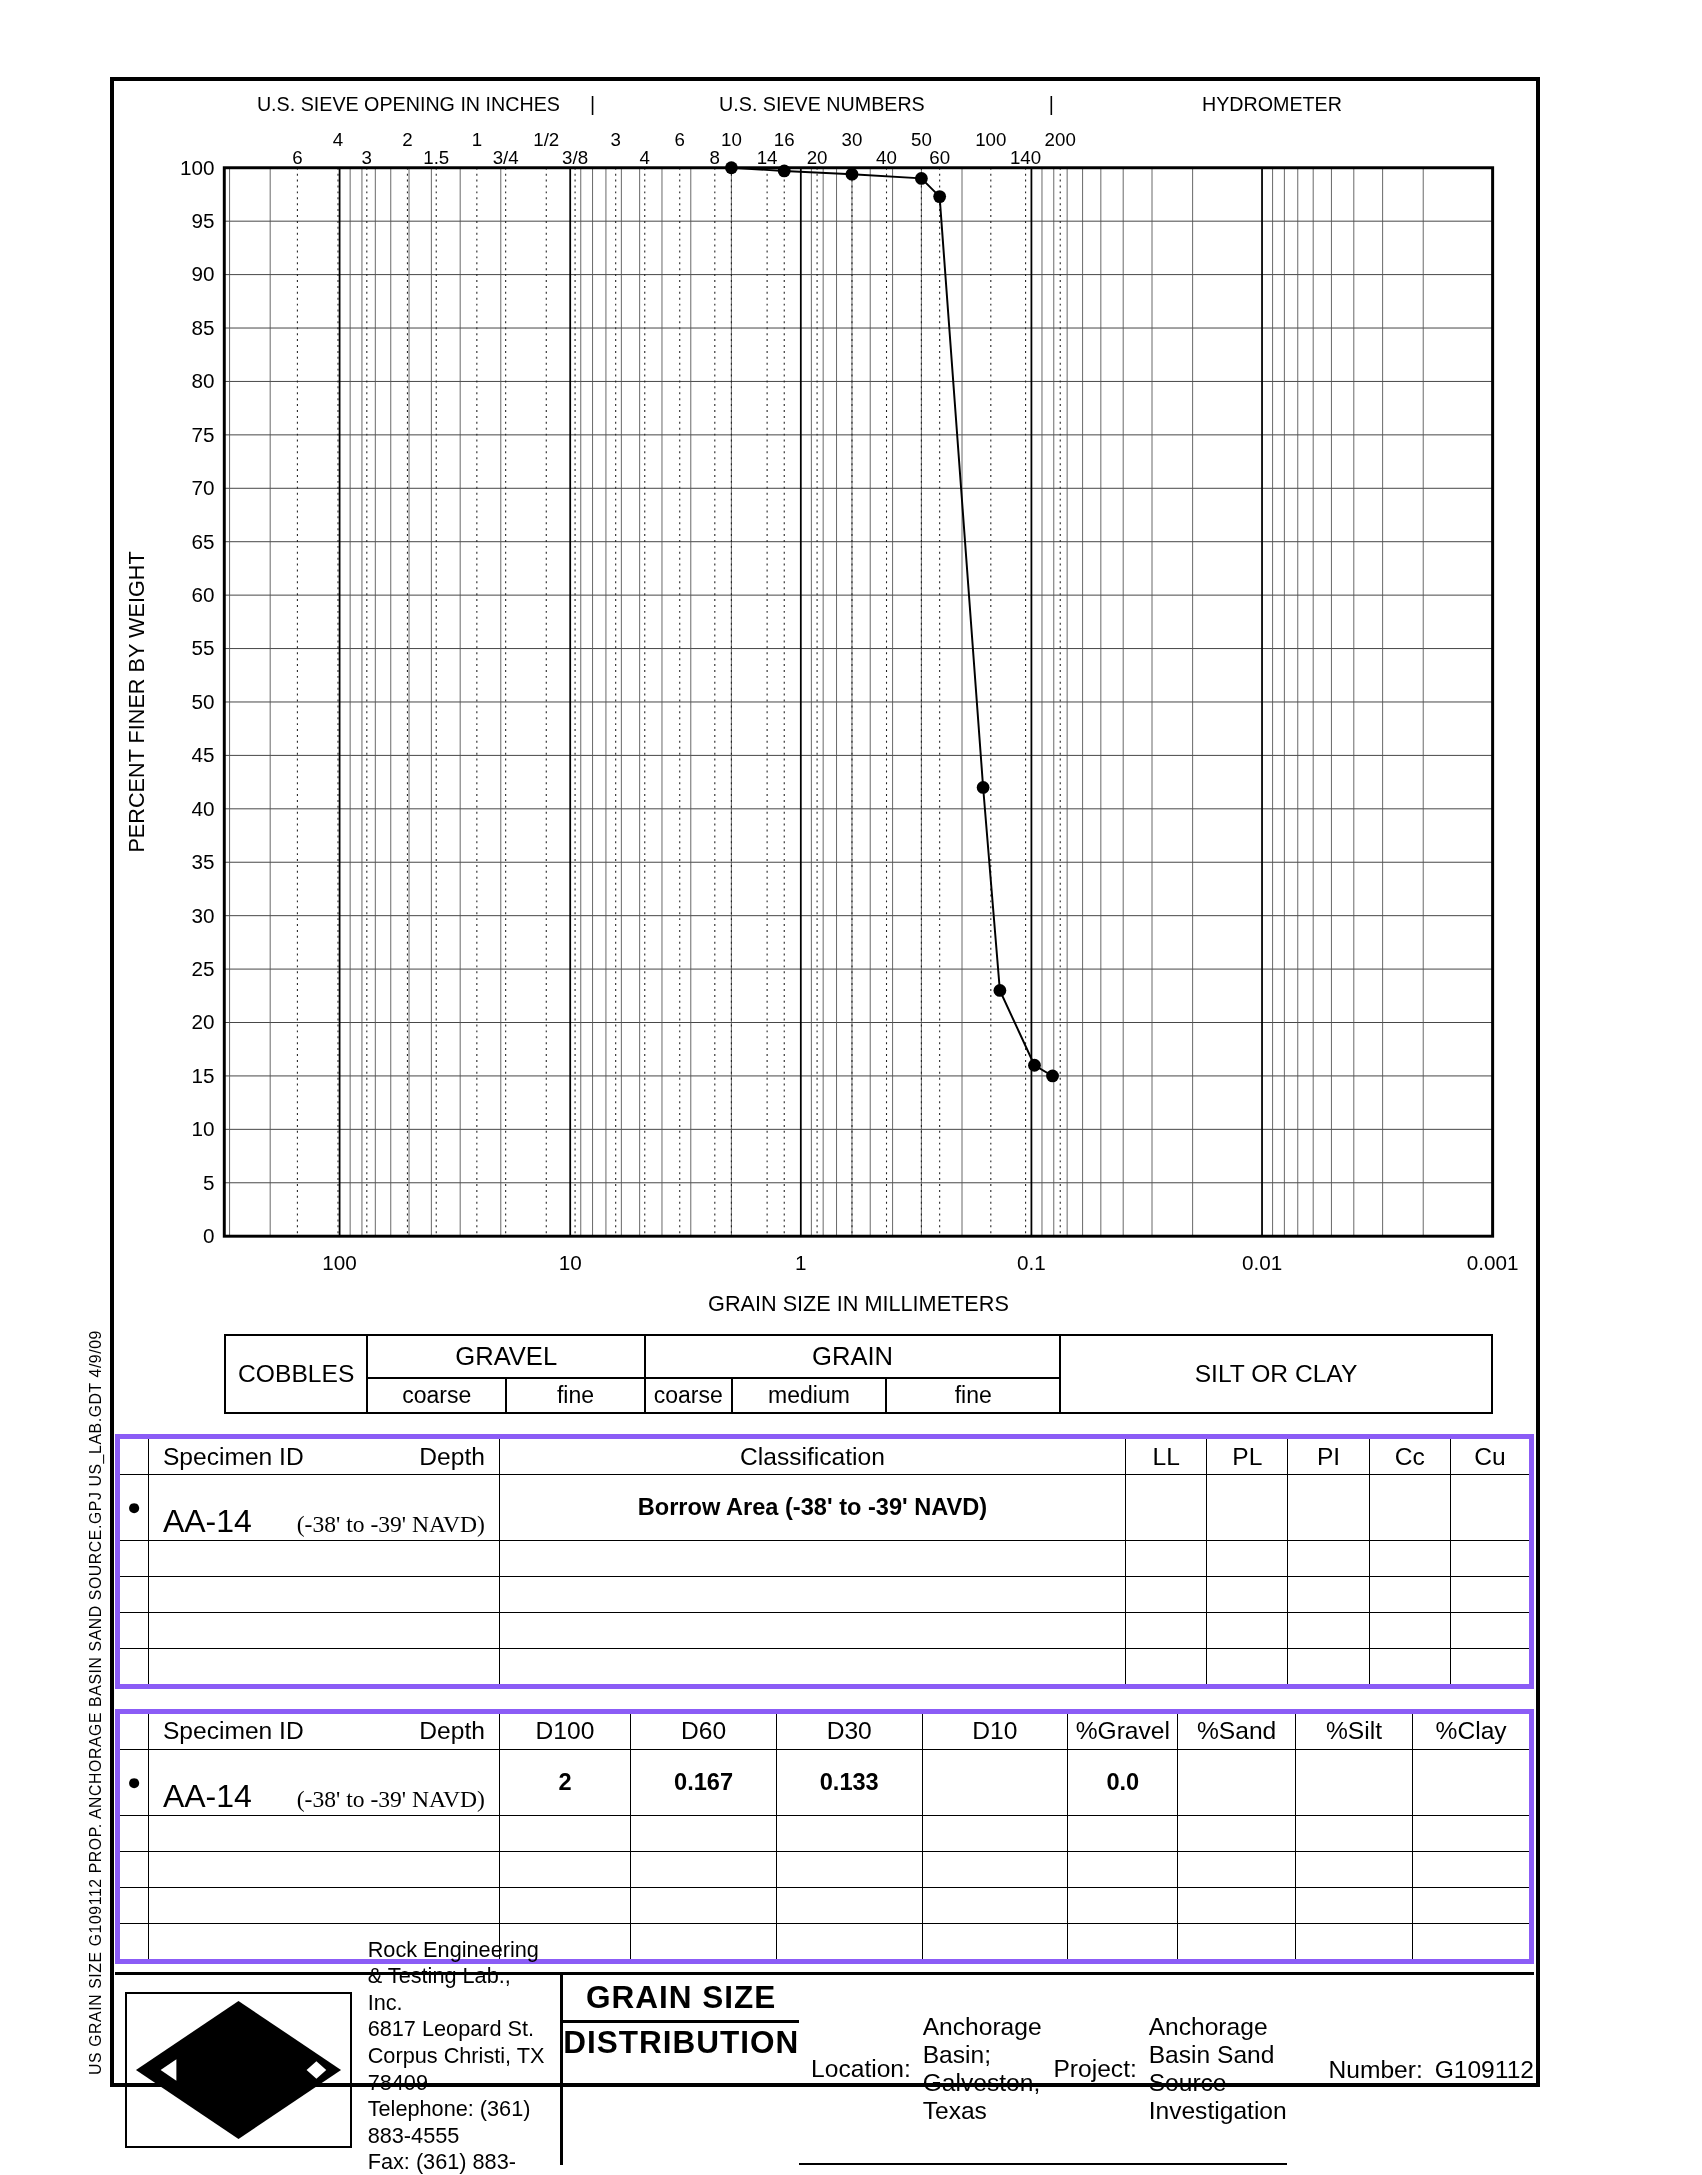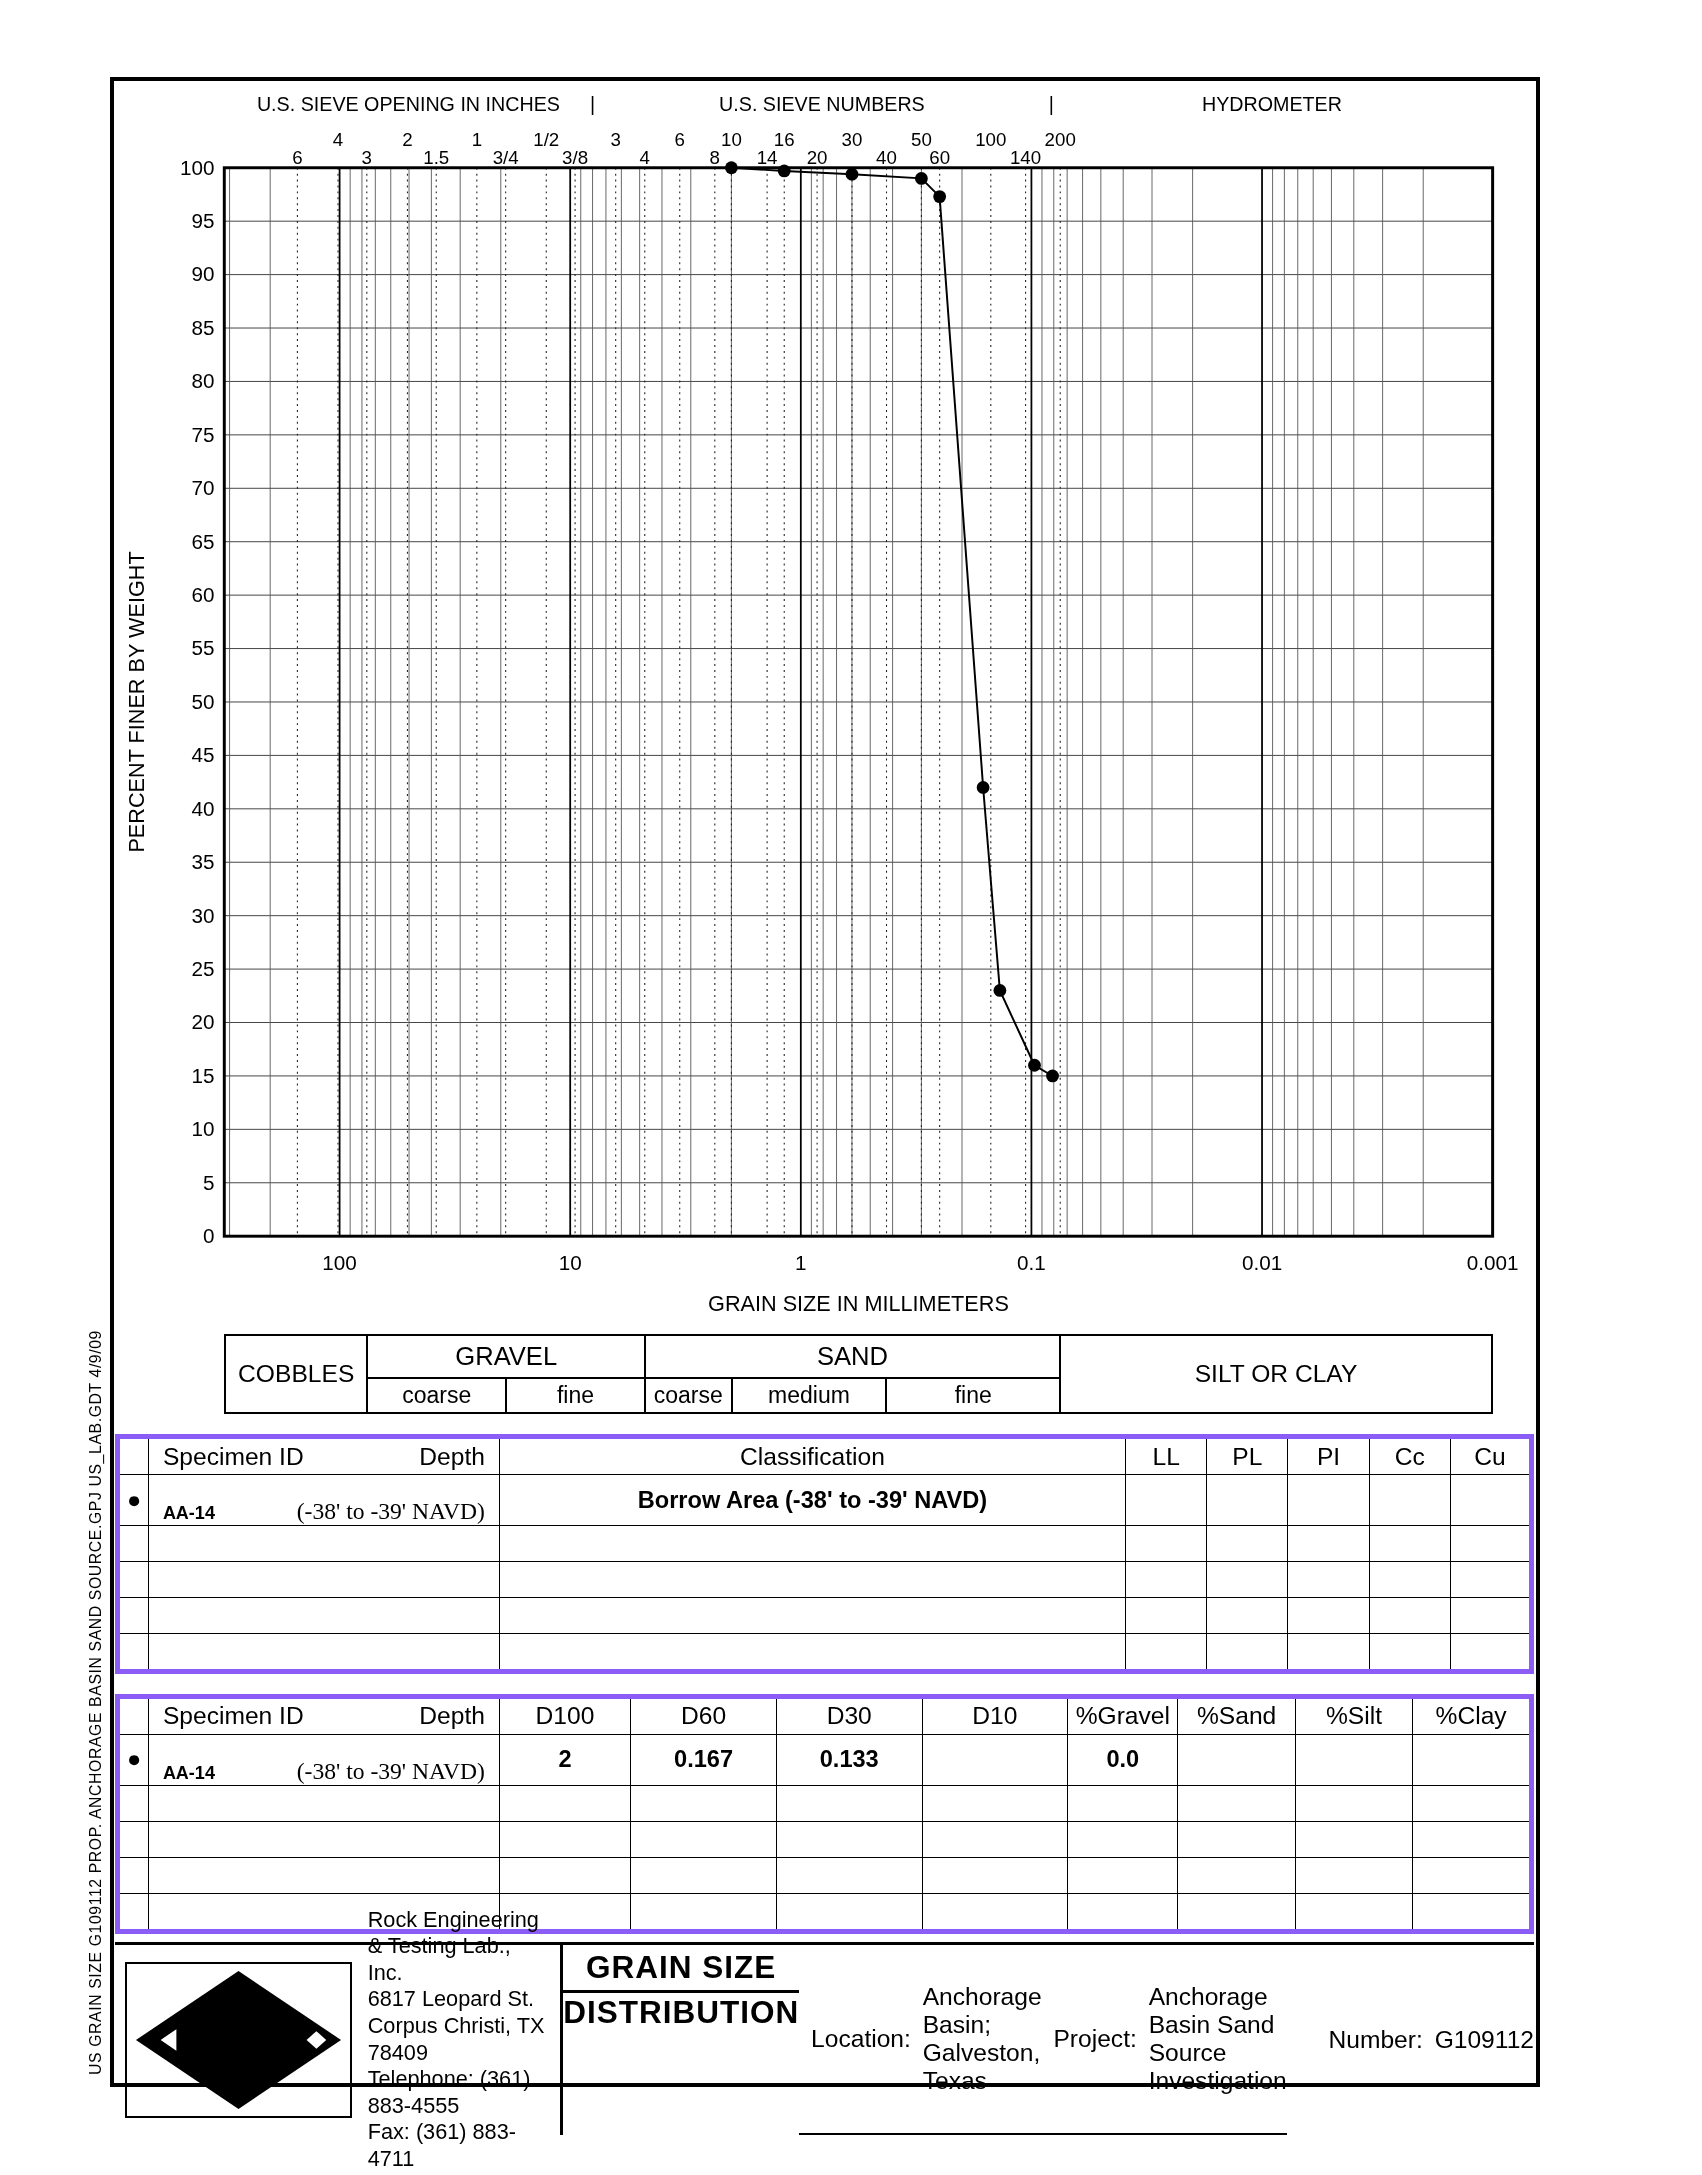--- a/index.html
+++ b/index.html
@@ -30,21 +30,21 @@
     margin:19.7px 1px 0;width:1419px;border-collapse:collapse;table-layout:fixed;
     border:5px solid #8b5cf6;
   }
   .data-table th,.data-table td{
     border:1.5px solid #000;height:35px;padding:0 5.9px;overflow:hidden;white-space:nowrap;
   }
   .data-table th{font-weight:normal;font-size:24.6px;text-align:center;}
   .data-table td{font-size:23.6px;text-align:center;}
   .sd{display:flex;justify-content:space-between;align-items:baseline;padding:0 7.9px;}
   .marker-cell{font-size:17.7px;padding:0;}
-  .specname{font-weight:bold;font-size:18px;margin-top:28px;}
+  .specname{font-weight:normal;font-size:32px;margin-top:28px;}
   .depthval{font-family:"Liberation Serif",serif;font-size:23.6px;}
   .val{font-weight:bold;}
   .class-val{font-weight:bold;}
 
   
   .footer{
     margin:7.9px 1px 0;width:1419px;height:190px;border-top:3px solid #000;
     display:flex;box-sizing:content-box;
   }
   .footer-left{
@@ -253,21 +253,21 @@
         <col style="width:10.97%">
       <col style="width:6.83%">
         <col style="width:12.23%">
         <col style="width:13.70%">
       <col style="width:34.09%">
     </colgroup>
     <tbody>
         <tr>
       <th rowspan="2" class="span2">COBBLES</th>
       <th colspan="2" class="big">GRAVEL</th>
-      <th colspan="3" class="big">SAND</th>
+      <th colspan="3" class="big">GRAIN</th>
       <th rowspan="2" class="span2">SILT OR CLAY</th>
     </tr>
     <tr>
       <th class="sub">coarse</th>
       <th class="sub">fine</th>
       <th class="sub">coarse</th>
       <th class="sub">medium</th>
       <th class="sub">fine</th>
     </tr>
   </tbody>

